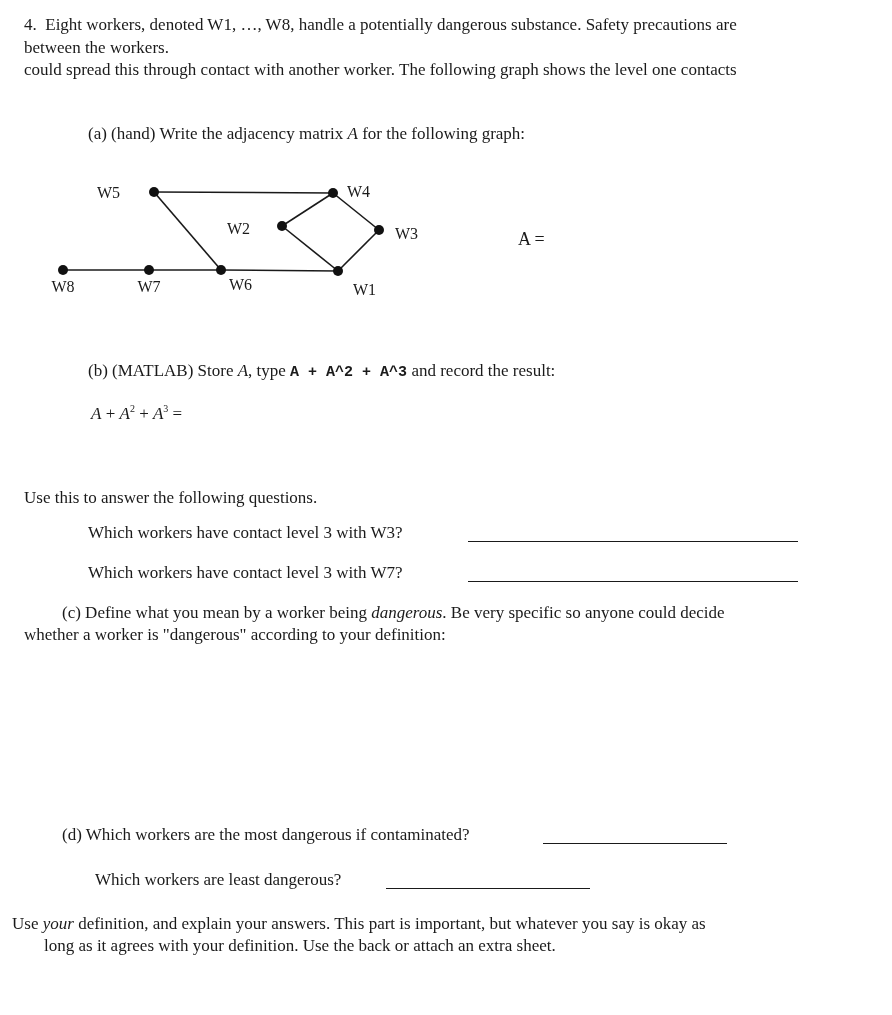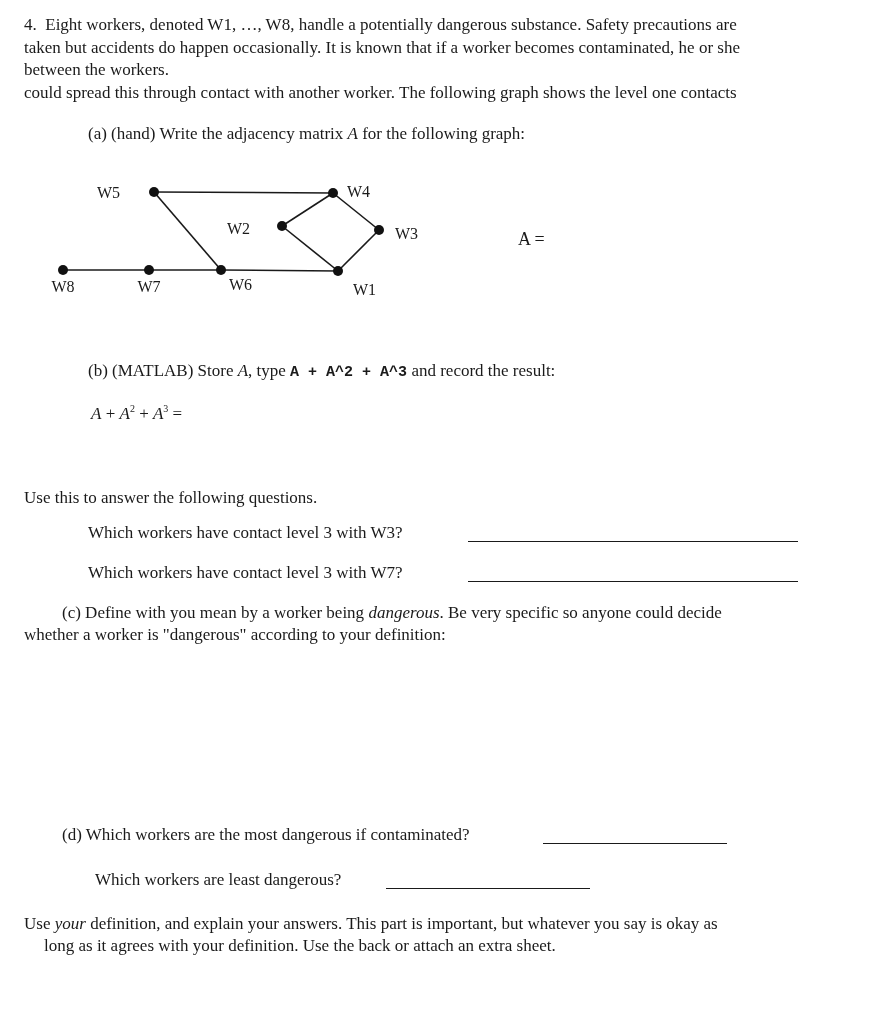--- a/index.html
+++ b/index.html
@@ -11,21 +11,20 @@
     .it { font-style: italic; }
     .blank { display: inline-block; border-bottom: 1.3px solid #1a1a1a; height: 14px; vertical-align: baseline; }
     sup { font-size: 10px; vertical-align: 7px; line-height: 0; }
     svg text { font-family: "Liberation Serif", serif; font-size: 16px; fill: #1a1a1a; }
   </style>
 </head>
 <body>
 
 <div class="intro">
   <div><span>4.</span>&nbsp;&nbsp;<span>Eight workers, denoted W1, …, W8,  handle a potentially dangerous substance. Safety precautions are</span></div>
-  <div>taken but accidents do happen occasionally. It is known that if a worker becomes contaminated, he or she</div>
   <div>between the workers.</div>
   <div>could spread this through contact with another worker. The following graph shows the level one contacts</div>
 </div>
 
 <div class="abs" style="left:88px; top:124px;">
   <span>(a) (hand) Write the adjacency matrix </span><span class="it">A</span><span> for the following graph:</span>
 </div>
 
 <svg class="abs" style="left:0; top:170px;" width="480" height="140">
   <g id="edges">
@@ -71,26 +70,26 @@
 
 <div class="abs" style="left:24px; top:488px;">Use this to answer the following questions.</div>
 
 <div class="abs" style="left:88px; top:523px;">Which workers have contact level 3 with W3?</div>
 <span class="abs blank" style="left:468px; top:527px; width:330px;"></span>
 
 <div class="abs" style="left:88px; top:563px;">Which workers have contact level 3 with  W7?</div>
 <span class="abs blank" style="left:468px; top:567px; width:330px;"></span>
 
 <div class="abs" style="left:62px; top:603px;">
-  <span>(c) Define with you mean by a worker being  </span><span class="it">dangerous</span><span>. Be very specific so anyone could decide</span>
+  <span>(c) Define what you mean by a worker being  </span><span class="it">dangerous</span><span>. Be very specific so anyone could decide</span>
 </div>
 <div class="abs" style="left:24px; top:625px;">whether a worker is "dangerous" according to your definition:</div>
 
 <div class="abs" style="left:62px; top:825px;font-family:Liberation Serif, serif;">(d)  Which workers are the most dangerous if contaminated?</div>
 <span class="abs blank" style="left:543px; top:829px; width:184px;"></span>
 
 <div class="abs" style="left:95px; top:870px;">Which workers are least dangerous?</div>
 <span class="abs blank" style="left:386px; top:874px; width:204px;"></span>
 
-<div class="abs" style="left:24px; top:914px;text-align:right;">
+<div class="abs" style="left:12px; top:914px;text-align:right;">
   <span>Use </span><span class="it">your</span><span> definition, and explain your answers. This part is important, but whatever you say is okay as</span>
 </div>
 <div class="abs" style="left:24px; top:936px;margin-left:20px;">long as it agrees with your definition. Use the back or attach an extra sheet.</div>
 
 </body></html>

